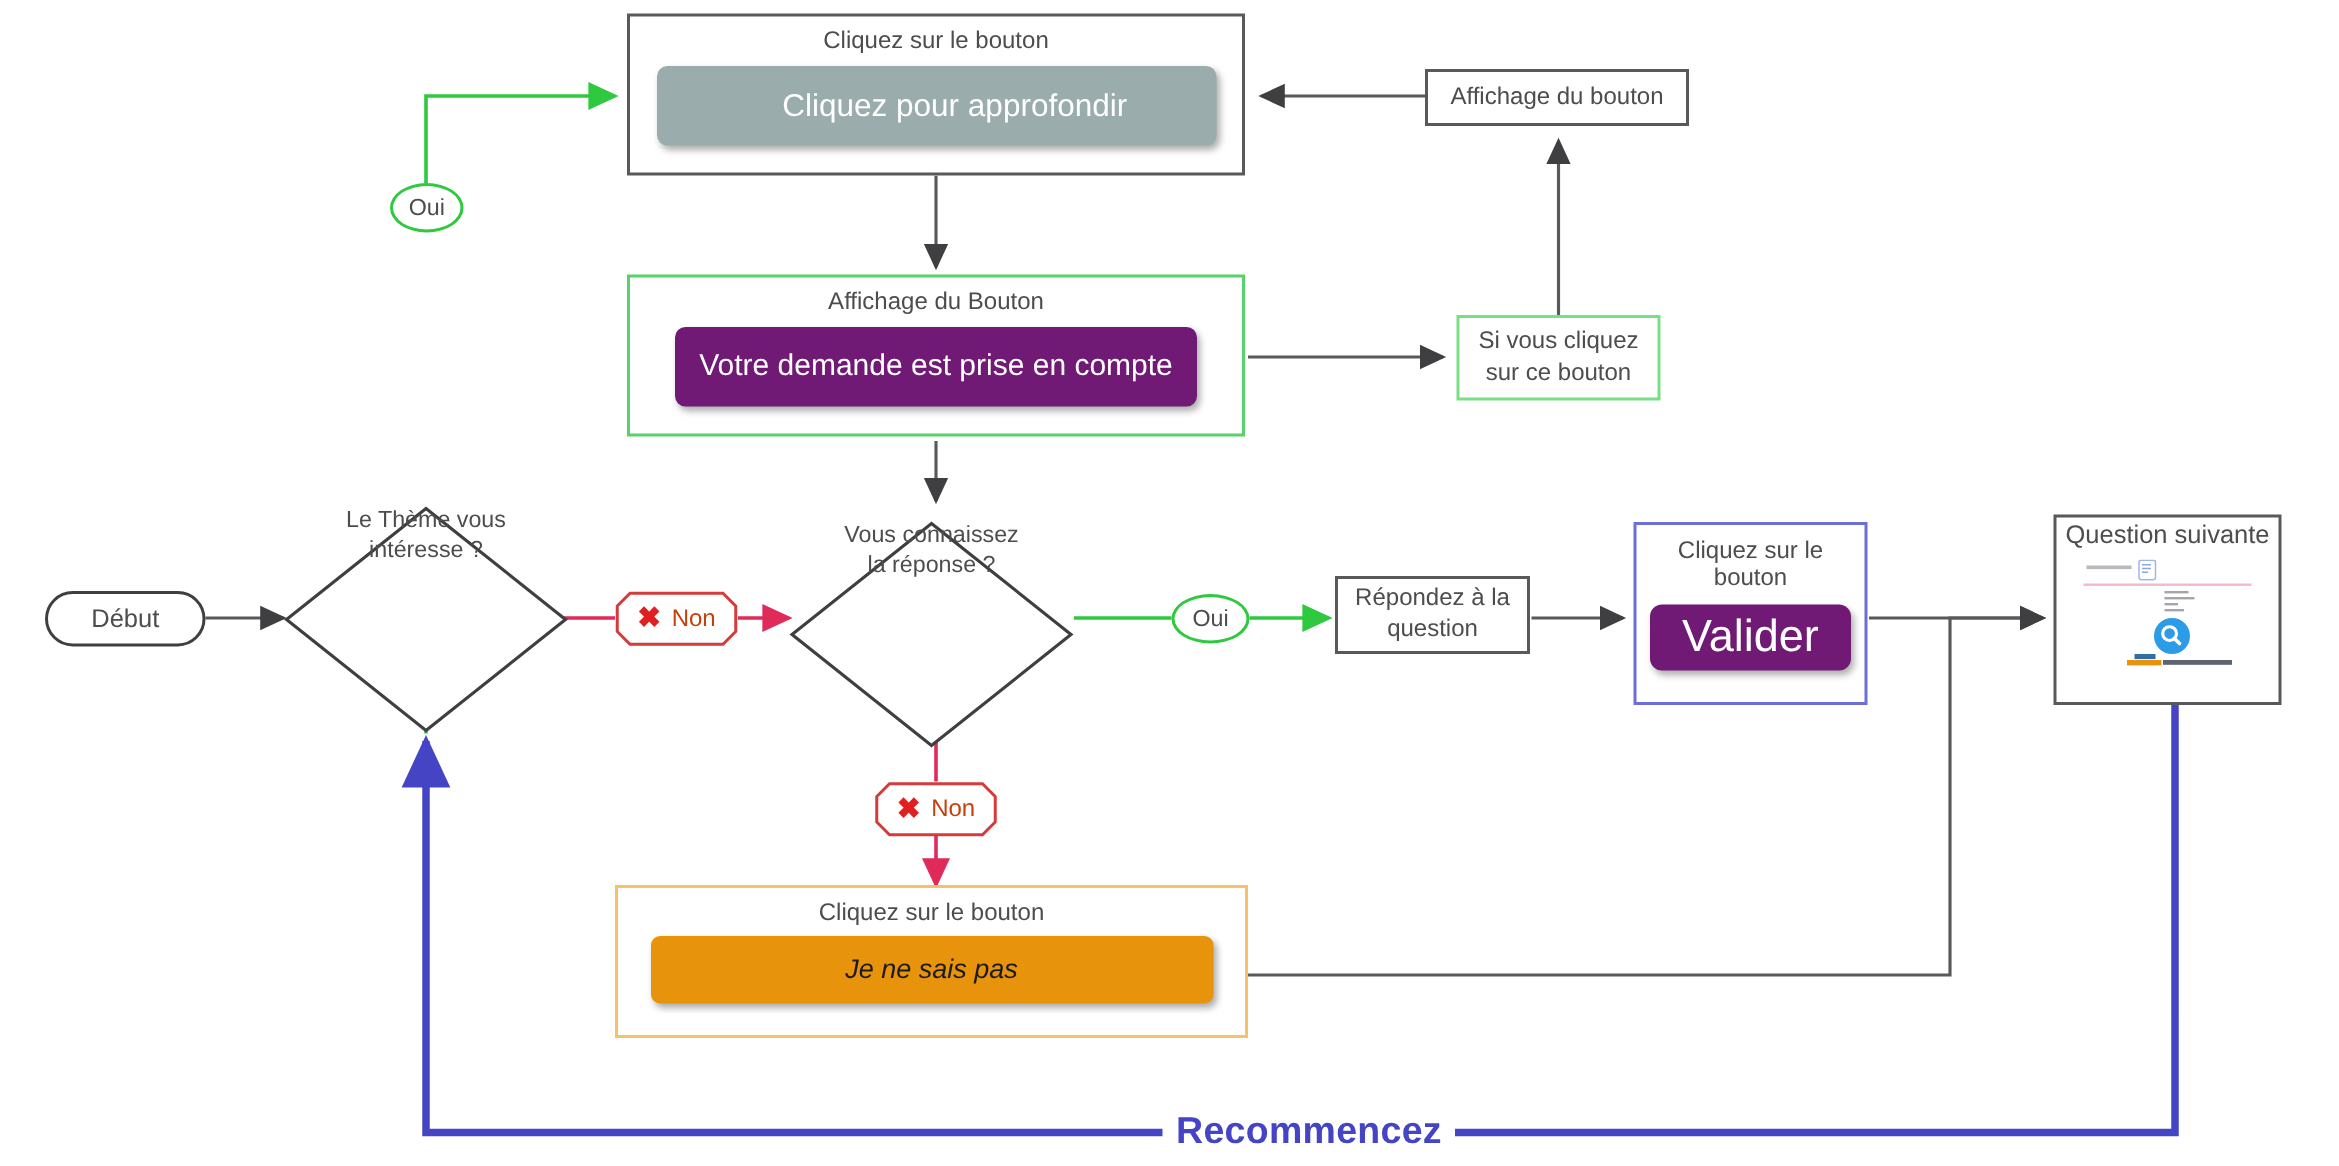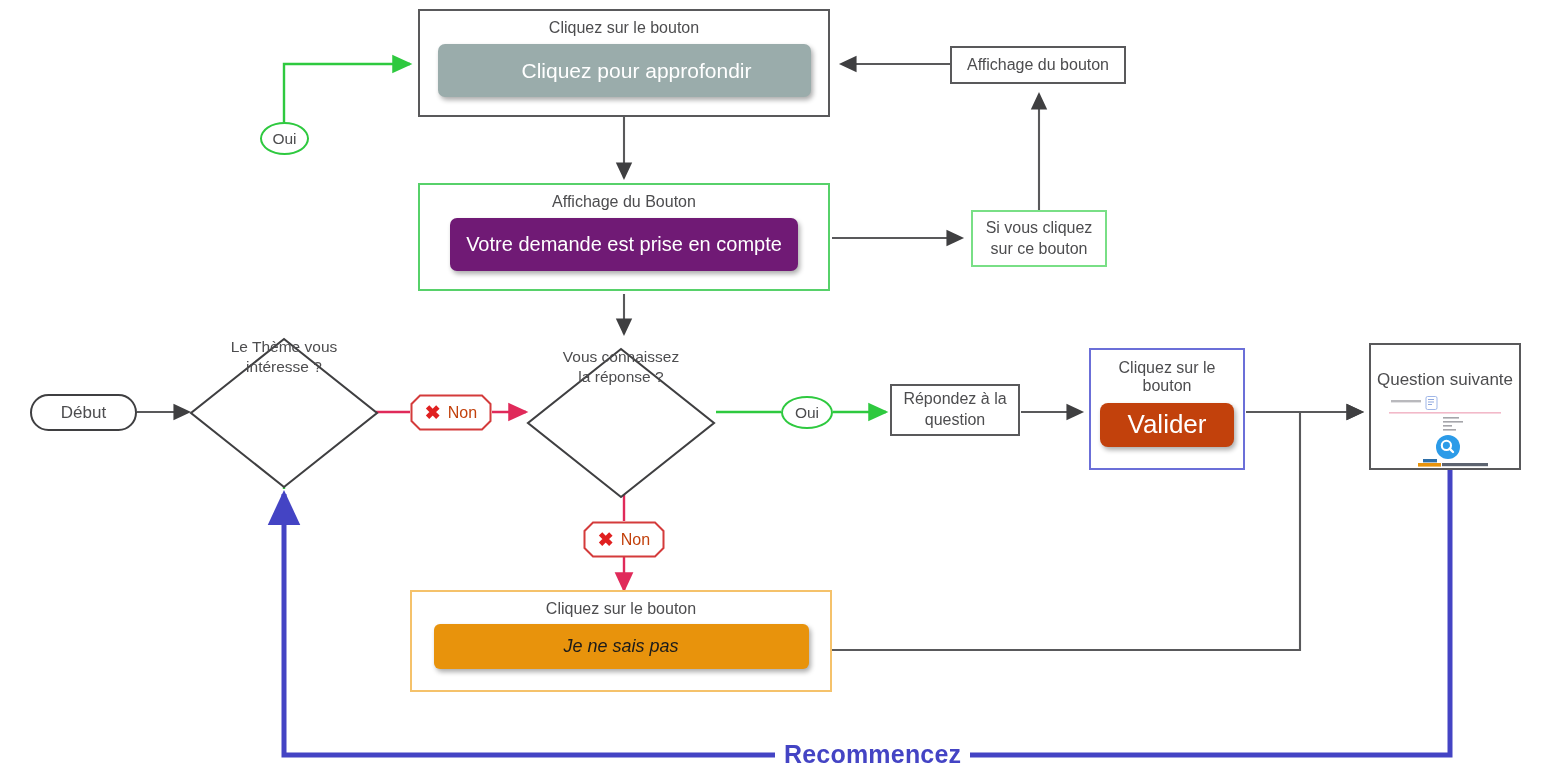--- a/index.html
+++ b/index.html
@@ -16,21 +16,21 @@
   .panel.blue-edge{border:2px solid #6b6fd8;}
   .panel.orange-edge{border:2px solid #f5c26b;}
   .panel .cap{color:#4d4d4f;font-size:16px;line-height:1.15;text-align:center;
               padding:8px 6px 0 6px;}
   .panel .cap.two{padding-top:9px;}
 
   .btn{display:flex;align-items:center;justify-content:center;text-align:center;
        border-radius:7px;box-shadow:2px 3px 5px rgba(0,0,0,.33);}
   .btn-grey{background:#9aacab;color:#ffffff;font-size:21px;}
   .btn-green{background:#701a75;color:#ffffff;font-size:20px;}
-  .btn-blue{background:#c2410c;color:#ffffff;font-size:26px;border-radius:8px;}
+  .btn-blue{background:#701a75;color:#ffffff;font-size:30px;border-radius:8px;}
   .btn-orange{background:#e8930c;color:#1b1b1b;font-size:18px;border-radius:6px;}
 
   
   .rect{background:#fff;border:2px solid #59595b;display:flex;align-items:center;
         justify-content:center;text-align:center;color:#4d4d4f;font-size:16px;line-height:1.3;}
   .rect.green-edge{border:2px solid #79df86;}
 
   
   .term{background:#fff;border:2px solid #3f3f41;border-radius:26px;display:flex;
         align-items:center;justify-content:center;color:#4d4d4f;font-size:17px;}
@@ -47,21 +47,21 @@
 
   
   .non{position:absolute;display:flex;align-items:center;justify-content:center;gap:7px;}
   .non svg.oct{position:absolute;left:0;top:0;}
   .non .xi{position:relative;z-index:2;color:#e02020;font-size:19px;font-weight:bold;line-height:1;}
   .non .nl{position:relative;z-index:2;color:#c2410c;font-size:16px;}
 
   
   .qs{background:#fff;border:2px solid #59595b;display:flex;flex-direction:column;
       align-items:center;}
-  .qs .qtitle{color:#4d4d4f;font-size:17px;padding-top:25px;}
+  .qs .qtitle{color:#4d4d4f;font-size:17px;padding-top:2px;}
   .thumb{position:relative;width:120px;height:74px;margin-top:6px;}
 
   
   .recom{position:absolute;color:#4444c4;font-size:25px;font-weight:bold;
          background:#fff;padding:0 9px;letter-spacing:.2px;}
 </style>
 </head>
 <body>
 
 <div id="stage">

